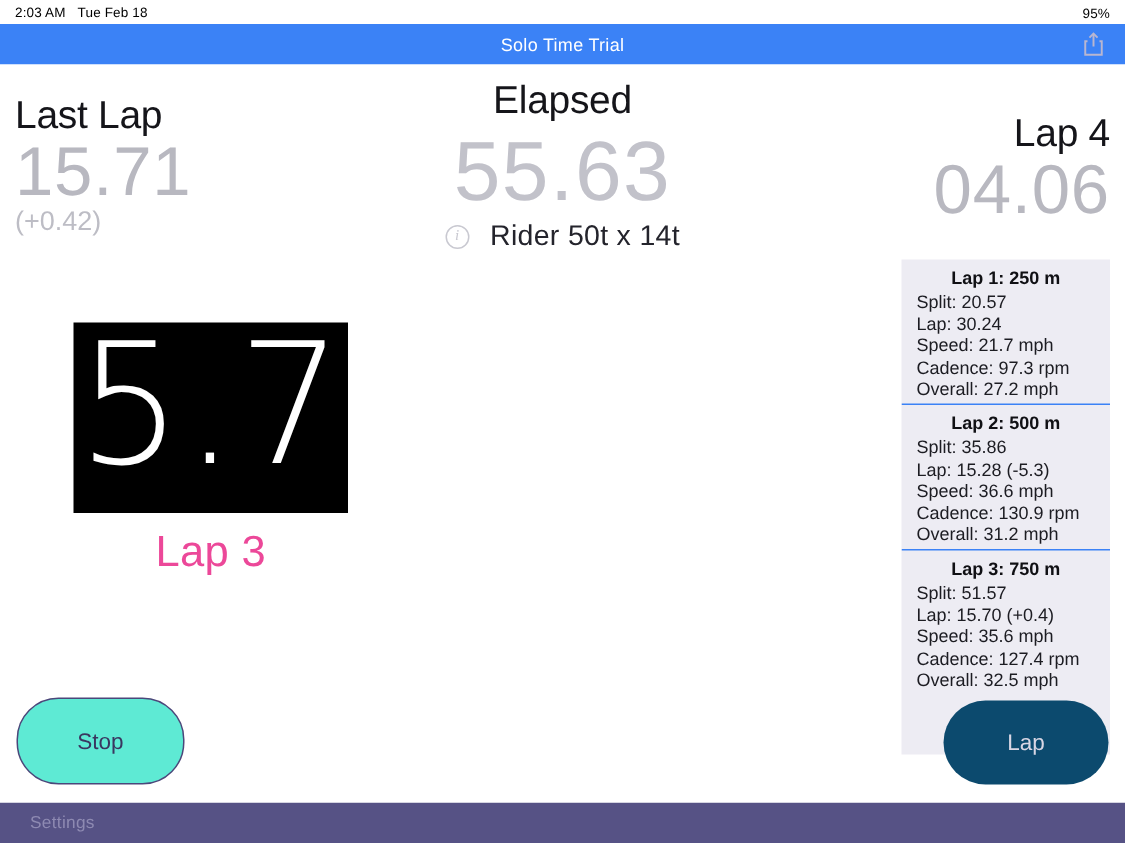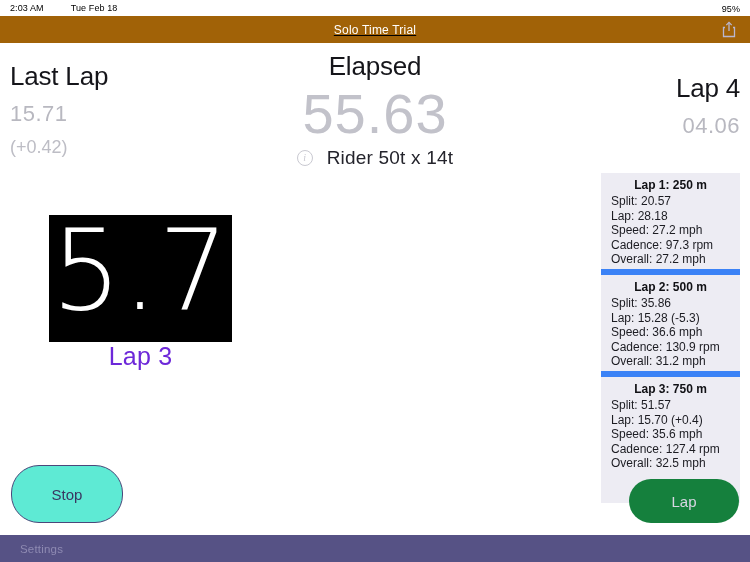--- a/index.html
+++ b/index.html
@@ -20,21 +20,21 @@
     height: 16px;
     background: #ffffff;
     display: flex;
     align-items: center;
     padding: 0 10px;
     box-sizing: border-box;
     font-size: 9px;
     color: #000000;
     letter-spacing: 0.1px;
   }
-  .status-left { display: flex; align-items: flex-end; gap: 27px; }
+  .status-left { display: flex; align-items: flex-end; gap: 8px; }
   .status-spacer { flex: 1; }
   .status-right { display: flex; align-items: center; gap: 4px; flex-direction: column; }
   .wifi-icon { display: inline-block; width: 11px; height: 9px; position: relative; }
   .battery-shell {
     width: 17px; height: 8px;
     border: 1px solid #8c8c8c;
     border-radius: 2px;
     position: relative;
     box-sizing: border-box;
     padding: 1px;
@@ -48,26 +48,25 @@
     position: absolute;
     right: -2px; top: 2px;
     width: 1.5px; height: 4px;
     background: #8c8c8c;
     border-radius: 0 1px 1px 0;
   }
 
   
   .navbar {
     height: 27px;
-    background: #a16207;
+    background: #3b82f6;
     display: flex;
     align-items: center;
     justify-content: center;
     position: relative;
-    text-decoration: underline;
   }
   .navbar-title {
     color: #ffffff;
     font-size: 12px;
     font-weight: normal;
     letter-spacing: 0.2px;
   }
   .share-btn {
     position: absolute;
     right: 12px;
@@ -98,21 +97,21 @@
   .stat-col.right { text-align: right; }
 
   .stat-label {
     font-size: 26px;
     color: #15151a;
     font-weight: normal;
     line-height: 34px;
     letter-spacing: -0.2px;
   }
   .stat-value {
-    font-size: 22px;
+    font-size: 46px;
     color: #b8b8c0;
     font-weight: 200;
     line-height: 42px;
     letter-spacing: 0.5px;
   }
   .stat-value.big {
     font-size: 56px;
     line-height: 62px;
     color: #c2c2ca;
     font-weight: 100;
@@ -169,38 +168,39 @@
   .speed-num {
     color: #ffffff;
     font-size: 110px;
     font-weight: 100;
     line-height: 1;
     letter-spacing: 1px;
     font-family: "DejaVu Sans", sans-serif;
     transform: scaleY(1.02);
   }
   .speed-caption {
-    font-size: 25px;
-    color: #6d28d9;
+    margin-top: 10px;
+    font-size: 29px;
+    color: #ec4899;
     letter-spacing: 0.2px;
   }
 
   
   .lap-panel {
     position: absolute;
     left: 601px;
     top: 130px;
     width: 139px;
     height: 330px;
     background: #edecf3;
     overflow: hidden;
   }
   .lap-entry {
     padding: 3px 0 2px 10px;
-    border-bottom: 6px solid #3b82f6;
+    border-bottom: 1px solid #3b82f6;
   }
   .lap-entry:last-of-type { border-bottom: none; }
   .lap-title {
     font-size: 12px;
     font-weight: bold;
     color: #101014;
     text-align: center;
     padding-right: 10px;
     line-height: 18px;
   }
@@ -225,23 +225,23 @@
     align-items: center;
     justify-content: center;
     color: #3a3660;
     font-size: 15px;
   }
   .lap-btn {
     position: absolute;
     right: 11px;
     bottom: 12px;
     width: 110px;
-    height: 44px;
+    height: 56px;
     border-radius: 28px;
-    background: #15803d;
+    background: #0c4a6e;
     display: flex;
     align-items: center;
     justify-content: center;
     color: #d8d6e4;
     font-size: 15px;
   }
 
   
   .toolbar {
     height: 27px;
@@ -321,22 +321,22 @@
     <div class="speed-box">
       <span class="speed-num">5.7</span>
     </div>
     <div class="speed-caption">Lap 3</div>
   </div>
 
   <div class="lap-panel">
     <div class="lap-entry">
       <div class="lap-title">Lap 1: 250 m</div>
       <div class="lap-line">Split: 20.57</div>
-      <div class="lap-line">Lap: 28.18</div>
-      <div class="lap-line">Speed: 27.2 mph</div>
+      <div class="lap-line">Lap: 30.24</div>
+      <div class="lap-line">Speed: 21.7 mph</div>
       <div class="lap-line">Cadence: 97.3 rpm</div>
       <div class="lap-line">Overall: 27.2 mph</div>
     </div>
     <div class="lap-entry">
       <div class="lap-title">Lap 2: 500 m</div>
       <div class="lap-line">Split: 35.86</div>
       <div class="lap-line">Lap: 15.28 (-5.3)</div>
       <div class="lap-line">Speed: 36.6 mph</div>
       <div class="lap-line">Cadence: 130.9 rpm</div>
       <div class="lap-line">Overall: 31.2 mph</div>

